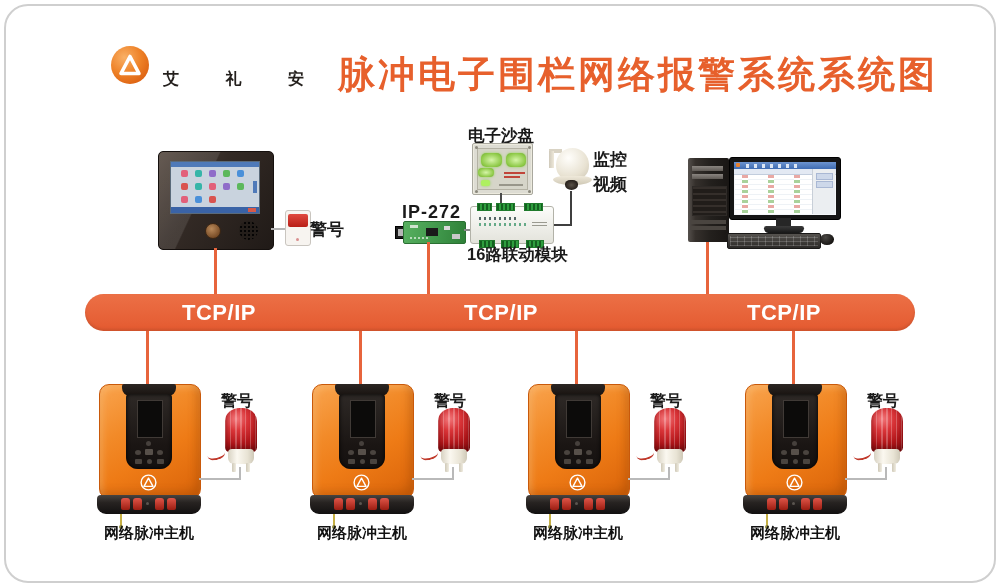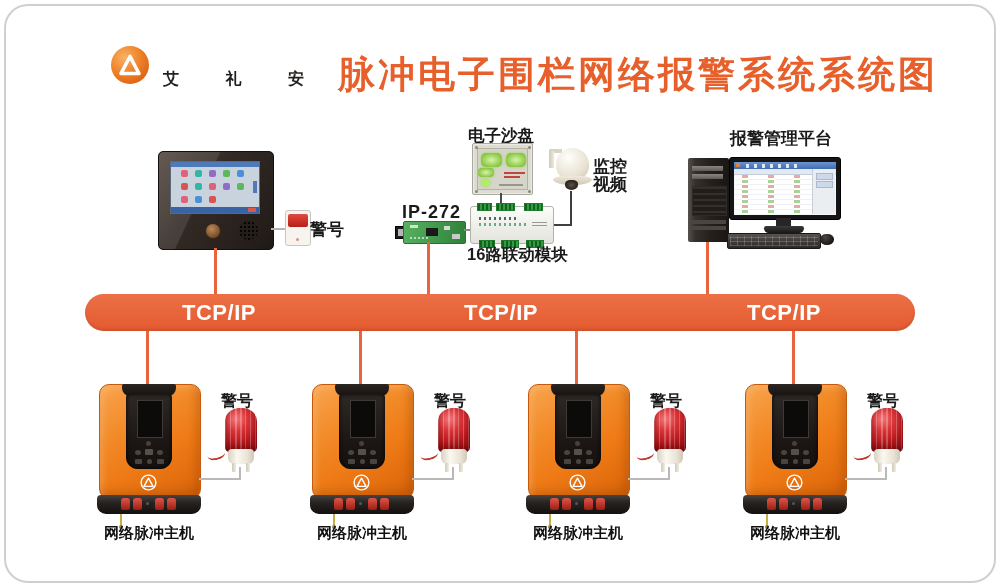--- a/index.html
+++ b/index.html
@@ -58,21 +58,21 @@
   
   .cam-bracket-t{left:549px;top:149px;width:13px;height:4px;background:#d9d3c4;}
   .cam-bracket-v{left:549px;top:151px;width:5px;height:17px;background:linear-gradient(90deg,#cfc9ba,#efe9da);}
   .cam-dome{left:556px;top:148px;width:33px;height:33px;border-radius:50% 50% 46% 46%;
     background:radial-gradient(circle at 38% 30%, #fffefb, #e8e2d2 60%, #c9c2af);}
   .cam-skirt{left:553px;top:176px;width:39px;height:9px;border-radius:30% 30% 50% 50%/40% 40% 60% 60%;
     background:linear-gradient(#efe9da,#cfc8b5);}
   .cam-lens{left:565px;top:180px;width:13px;height:10px;border-radius:40% 40% 50% 50%;
     background:radial-gradient(#5a5248,#27211c 70%);}
   .cam-label{font-size:17px;font-weight:700;white-space:nowrap;}
-  .cam-label-1{left:593px;top:155px;}
+  .cam-label-1{left:593px;top:148px;}
   .cam-label-2{left:593px;top:173px;}
   .cam-line-v{left:570px;top:191px;width:2px;height:35px;background:#3f3f3f;}
   .cam-line-h{left:552px;top:224px;width:20px;height:2px;background:#3f3f3f;}
 
   
   .ip-label{left:402px;top:202px;font-size:18px;font-weight:800;letter-spacing:1px;white-space:nowrap;}
   .ip-board{left:403px;top:221px;width:61px;height:21px;border:1px solid #2a7032;border-radius:2px;
     background:linear-gradient(100deg,#58b060,#3e9549 60%,#2f8038);}
   .ip-usb{left:395px;top:226px;width:11px;height:11px;background:#1c1c1c;border:1px solid #000;}
   .ip-usb::after{content:"";position:absolute;inset:2px;background:#b5b5b5;}
@@ -265,21 +265,20 @@
     <span class="mod-term" style="left:53px;top:-4px;width:17px;"></span>
     <span class="mod-term" style="left:8px;top:33px;width:14px;"></span>
     <span class="mod-term" style="left:30px;top:33px;width:16px;"></span>
     <span class="mod-term" style="left:55px;top:33px;width:16px;"></span>
     <span class="mod-leds" style="left:8px;top:10px;width:40px;"></span>
     <span class="mod-leds" style="left:8px;top:16px;width:48px;background-image:repeating-linear-gradient(90deg,#6a8 0 2px, transparent 2px 5px);"></span>
     <span class="mod-brand"></span>
   </div>
   <div class="abs mod-label">16路联动模块</div>
 
-  <div class="abs mg-label">报警管理平台</div>
   <div class="abs tower">
     <span class="tower-strip" style="top:8px;"></span>
     <span class="tower-strip" style="top:16px;"></span>
     <span class="tower-panel"></span>
     <span class="tower-vent" style="top:62px;"></span>
     <span class="tower-vent" style="top:68px;"></span>
   </div>
   <div class="abs monitor">
     <span class="pc-screen">
       <span class="pc-title"></span>

